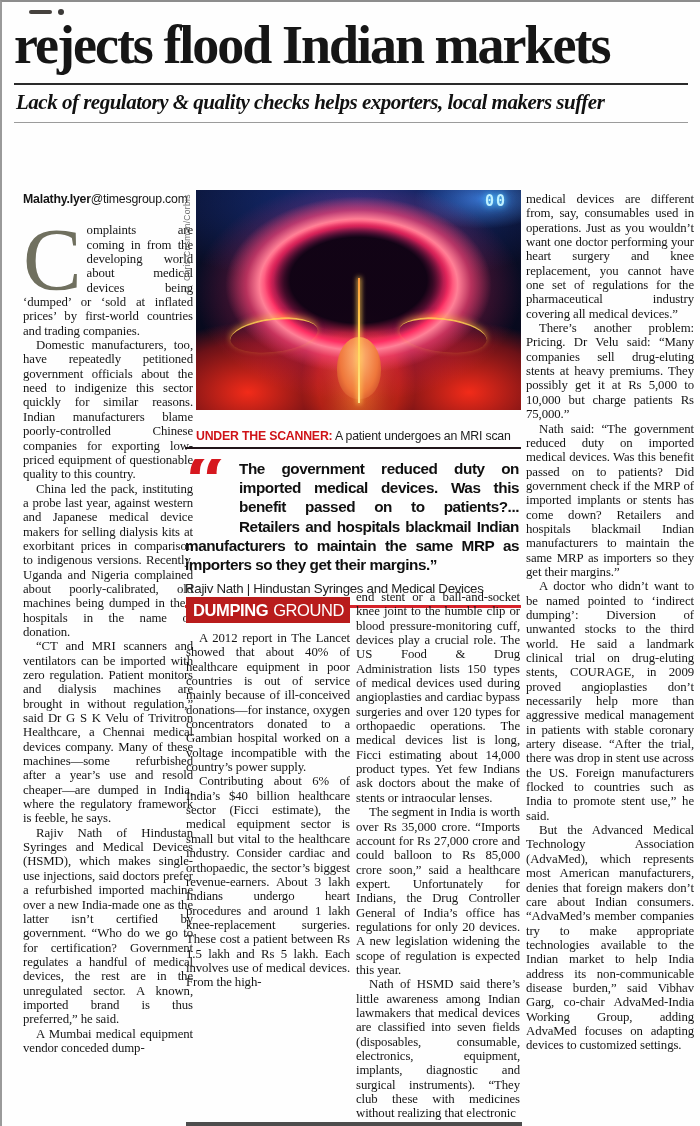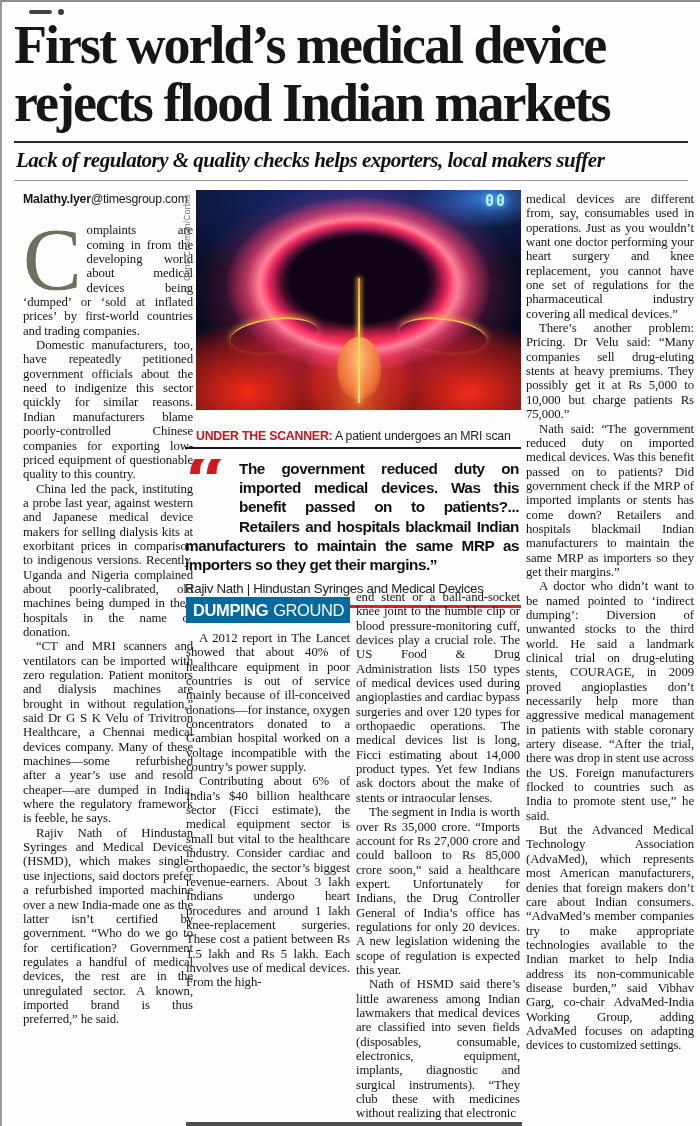--- a/index.html
+++ b/index.html
@@ -68,53 +68,53 @@
   .caption { margin-left:11px; padding:19px 0 4px; font-family:"Liberation Sans", sans-serif; font-size:12.3px; color:#1c1c1c; letter-spacing:-0.2px; }
   .caption .cap-label { color:#cf1318; font-weight:bold; }
 
   .pullquote { border-top:2.5px solid #20161a; border-bottom:3.5px solid #d6232a; padding:10px 2px 9px 0; }
   .quote-mark { float:left; width:54px; font-family:"DejaVu Serif", serif; font-weight:bold; font-size:74px; line-height:46px;
     color:#d6181f; height:58px; overflow:hidden; }
   .quote-text { font-family:"Liberation Sans", sans-serif; font-weight:bold; font-size:15.3px; line-height:19.2px;
     letter-spacing:-0.45px; color:#101010; text-align:justify; }
   .quote-attr { clear:both; font-family:"Liberation Sans", sans-serif; font-size:13.3px; color:#222; padding-top:7px; letter-spacing:-0.3px; }
 
-  .section-banner { display:flex; align-items:center; background:#0369a1; color:#fff; height:26px; padding:0 7px;
+  .section-banner { display:flex; align-items:center; background:#b91c1c; color:#fff; height:26px; padding:0 7px;
     margin:7px 0 8px; font-family:"Liberation Sans", sans-serif; font-size:16.5px; letter-spacing:-0.4px; text-indent:0; }
   .section-banner .b1 { font-weight:bold; margin-right:5px; }
   .section-banner .b2 { font-weight:normal; }
 
   .bottom-bar { position:absolute; left:184px; top:932px; width:336px; height:5px; background:#4d4d4d; }
 </style>
 </head>
 <body>
 
 <div class="page">
   <div class="corner-smudge"></div>
   <div class="corner-dot"></div>
 
   <div class="header">
     <div class="headline">
-      <div>First world’s medical device</div>
       <div>rejects flood Indian markets</div>
     </div>
     <div class="rule-dark"></div>
     <div class="subhead">Lack of  regulatory &amp; quality checks helps exporters, local makers suffer</div>
     <div class="rule-light"></div>
   </div>
 
   <div class="content">
 
     <div class="col" id="col1">
       <div class="byline"><b>Malathy.Iyer</b><span>@timesgroup.com</span></div>
       <p class="para flush"><span class="dropcap">C</span><span>omplaints are coming in from the developing world about medical devices being ‘dumped’ or ‘sold at inflated prices’ by first-world countries and trading companies.</span></p>
       <p class="para">Domestic manufacturers, too, have repeatedly petitioned government officials about the need to indigenize this sector quickly for similar reasons. Indian manufacturers blame poorly-controlled Chinese companies for exporting low-priced equipment of questionable quality to this country.</p>
       <p class="para">China led the pack, instituting a probe last year, against western and Japanese medical device makers for selling dialysis kits at exorbitant prices in comparison to indigenous versions. Recently, Uganda and Nigeria complained about poorly-calibrated, old machines being dumped in their hospitals in the name of donation.</p>
       <p class="para">“CT and MRI scanners and ventilators can be imported with zero regulation. Patient monitors and dialysis machines are brought in without regulation,” said Dr G S K Velu of Trivitron Healthcare, a Chennai medical devices company. Many of these machines—some refurbished after a year’s use and resold cheaper—are dumped in India, where the regulatory framework is feeble, he says.</p>
       <p class="para">Rajiv Nath of Hindustan Syringes and Medical Devices (HSMD), which makes single-use injections, said doctors prefer a refurbished imported machine over a new India-made one as the latter isn’t certified by government. “Who do we go to for certification? Government regulates a handful of medical devices, the rest are in the unregulated sector. A known, imported brand is thus preferred,” he said.</p>
+      <p class="para">A Mumbai medical equipment vendor conceded dump-</p>
     </div>
 
     <div class="feature">
       <div class="photo-credit">© Chris Crisman/Corbis</div>
       <div class="photo">
         <div class="mri-display">00</div>
         <div class="pillow-line left"></div>
         <div class="pillow-line right"></div>
         <div class="face"></div>
         <div class="laser-line"></div>

